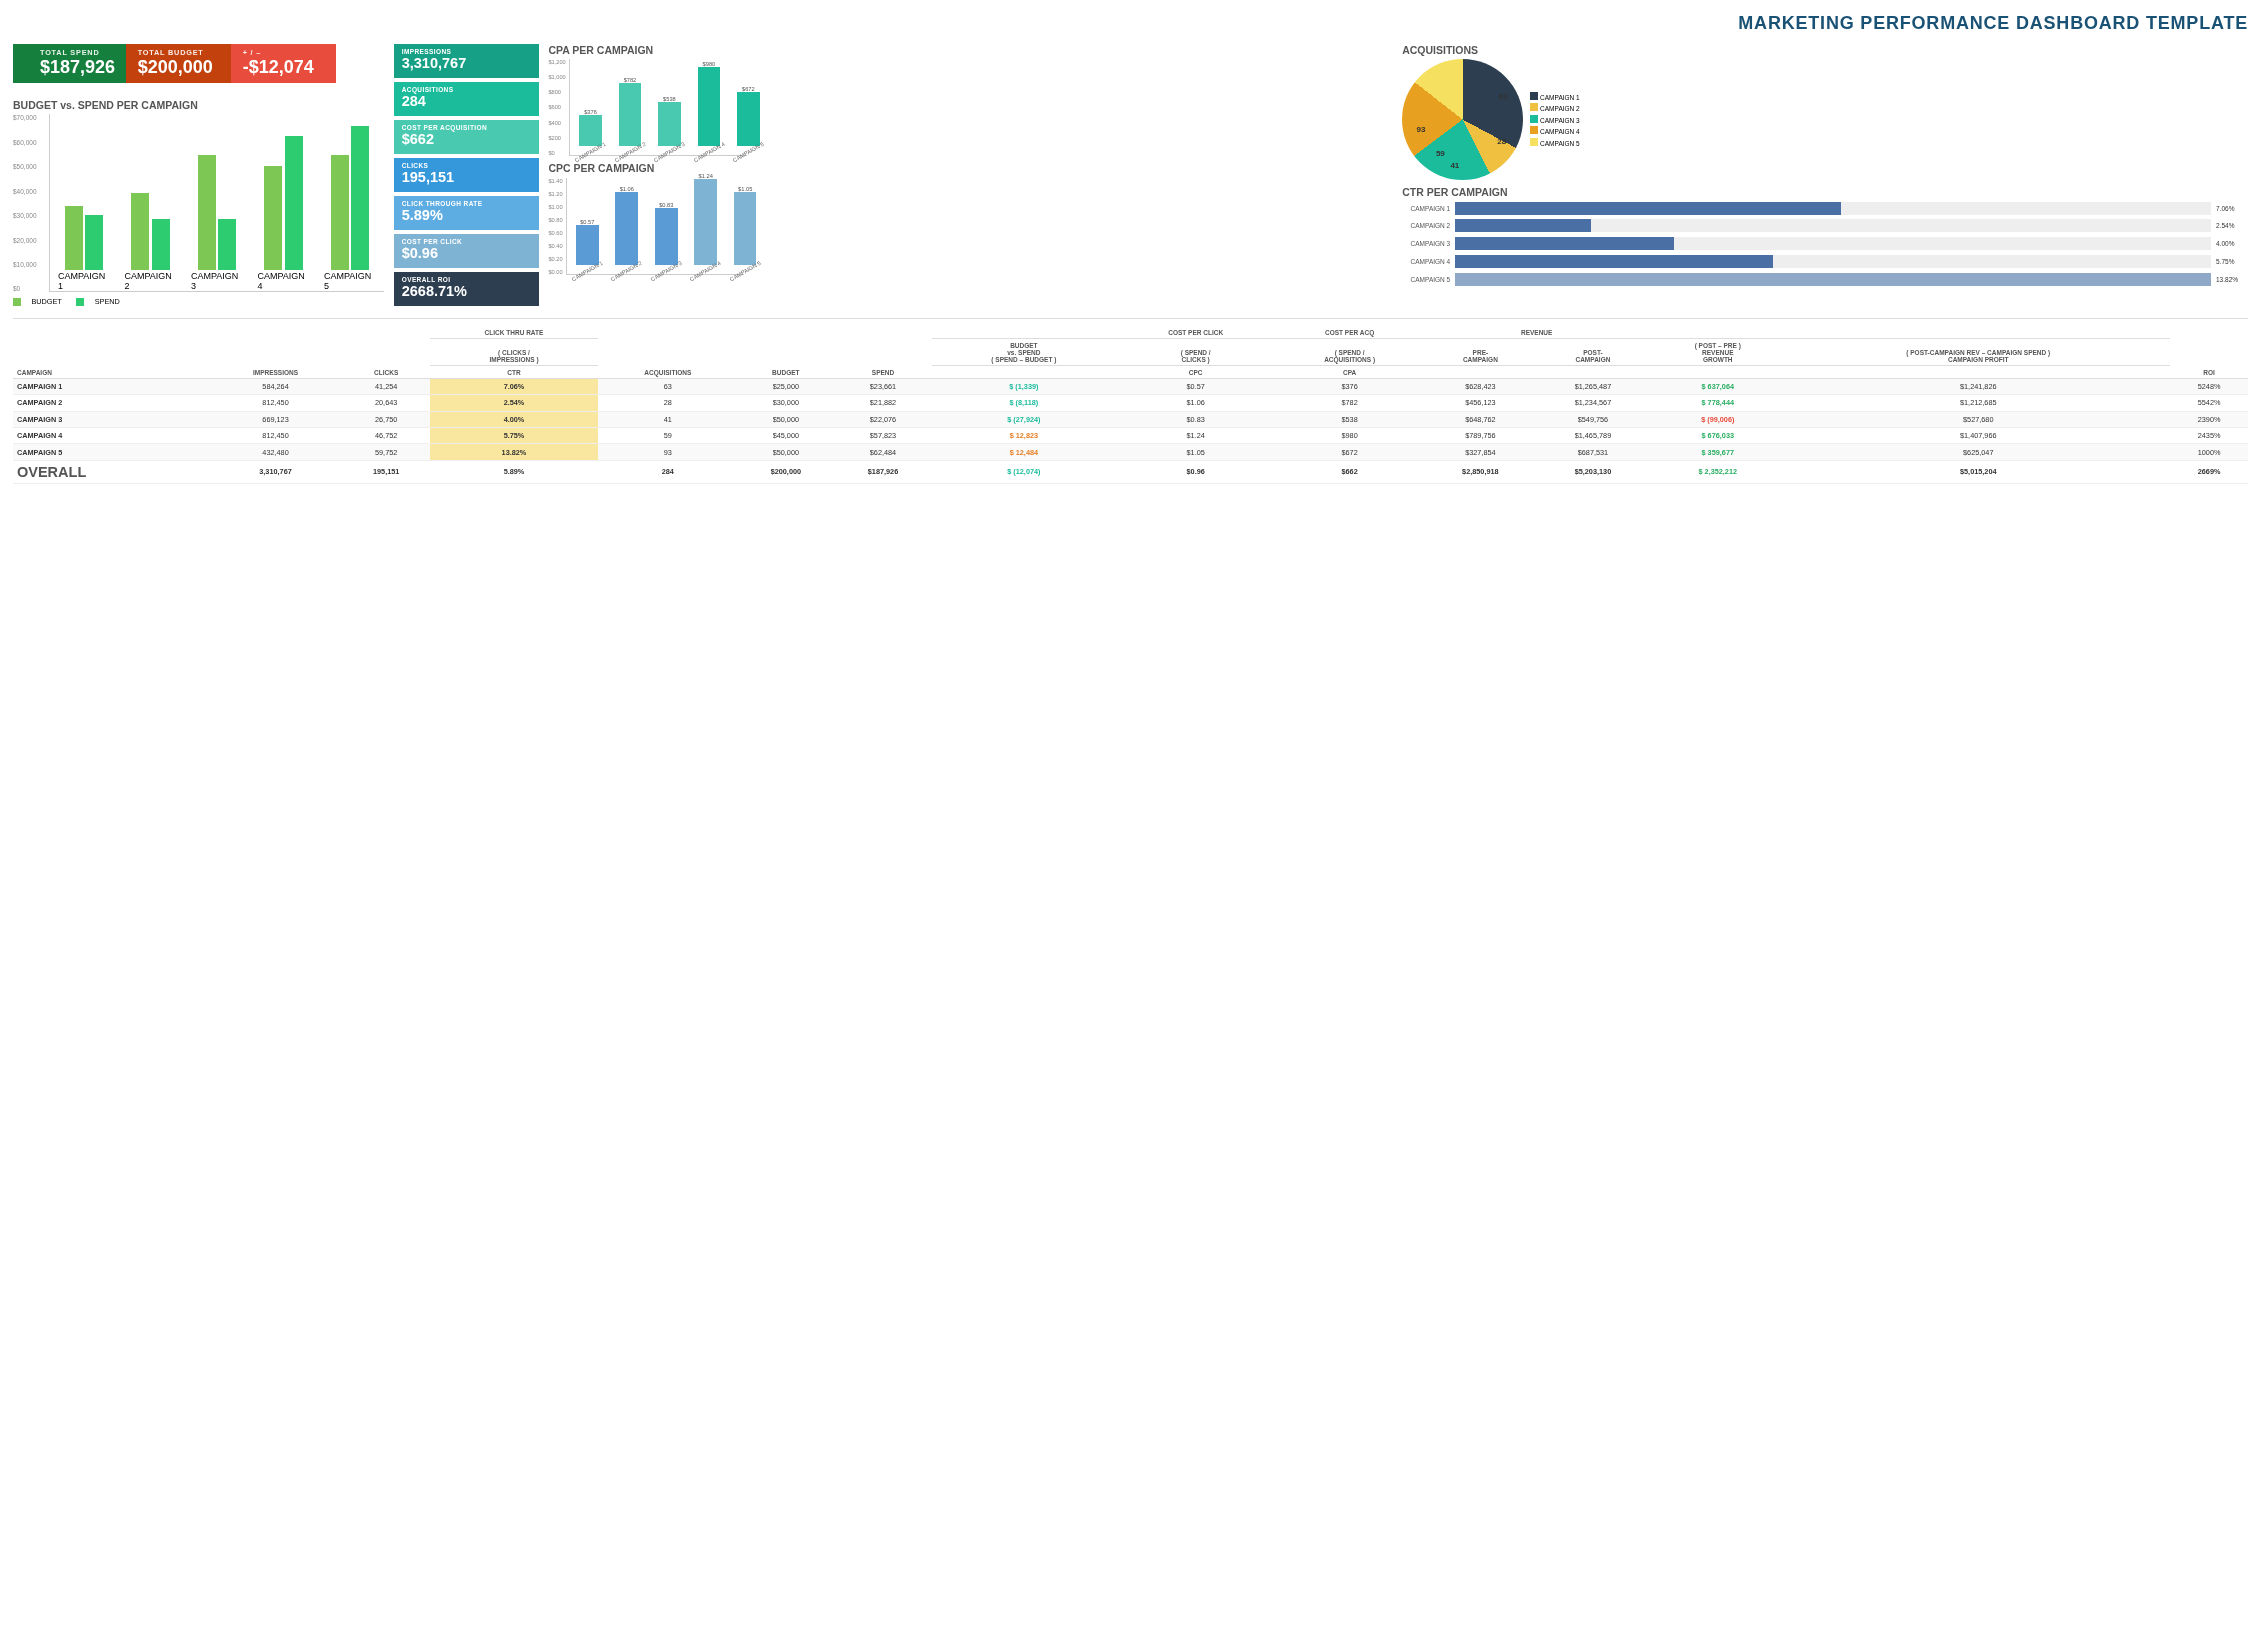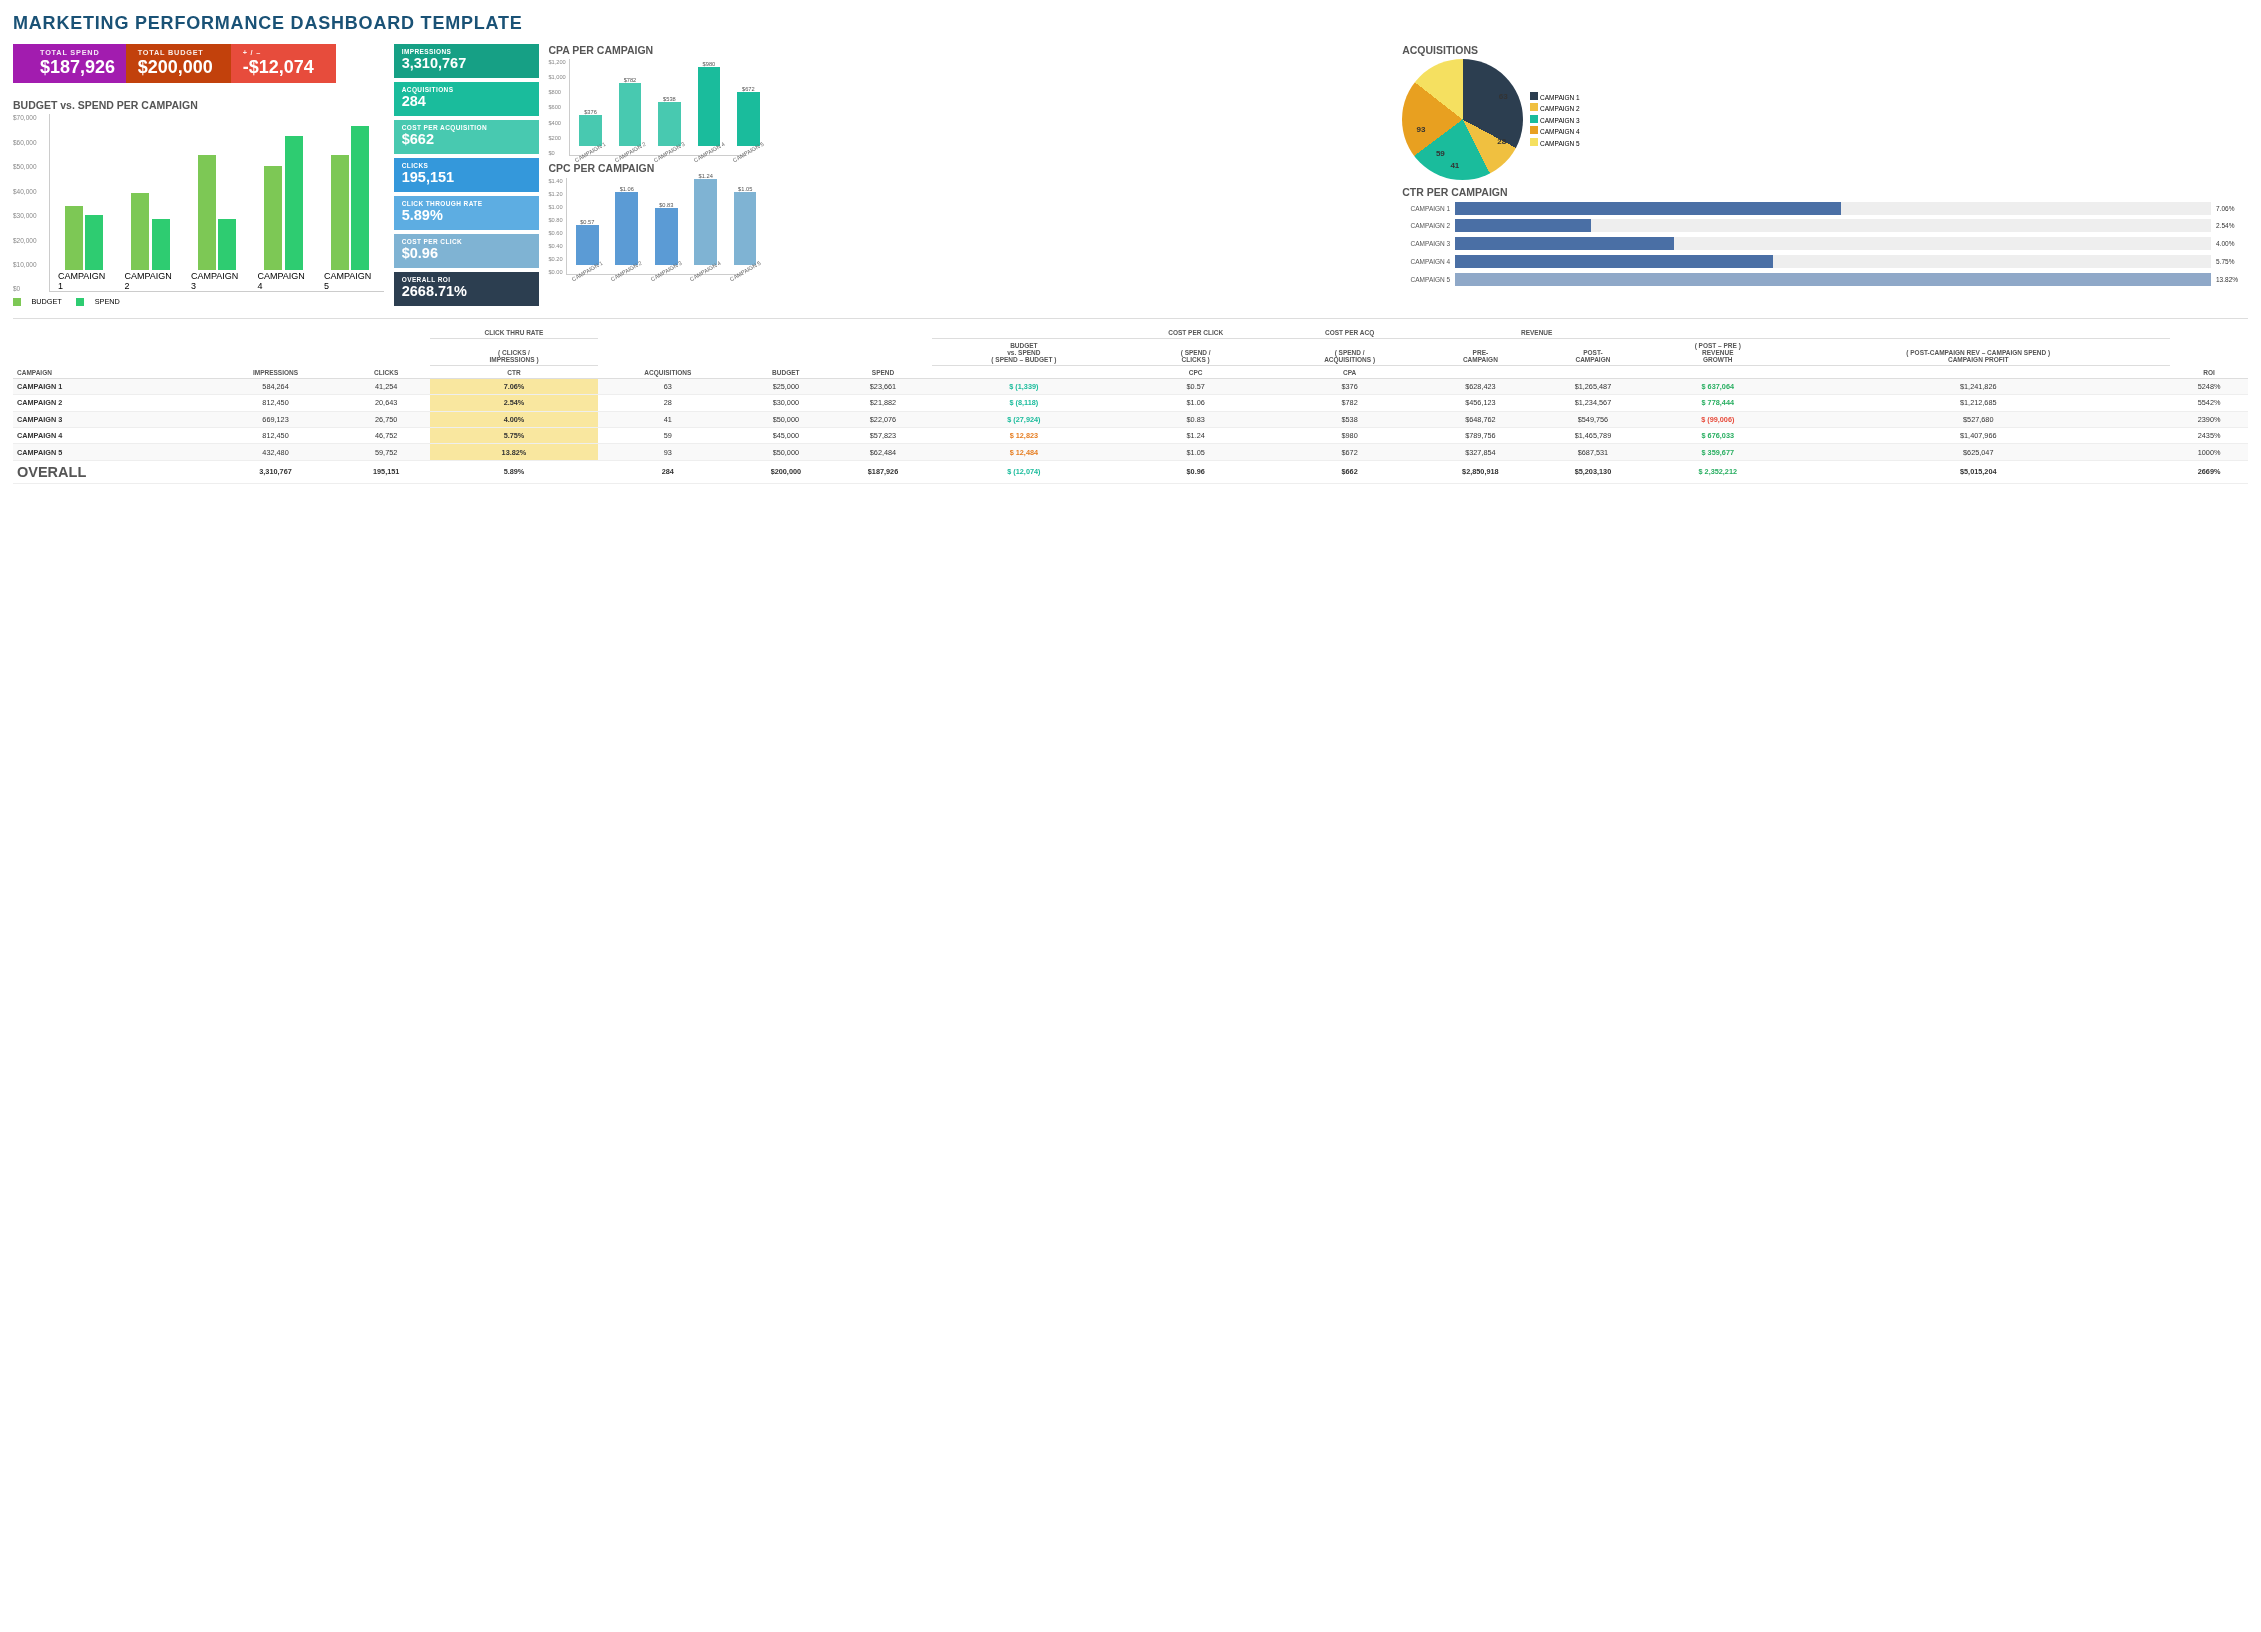--- a/index.html
+++ b/index.html
@@ -1,27 +1,27 @@
 <!DOCTYPE html>
 <html style="font-size:13px"><head>
   <meta charset="utf-8">
   <style>
     * { box-sizing: border-box; margin: 0; padding: 0; }
     body { font-family: Arial, sans-serif; background: #fff; padding: 13px; font-size: 9px; }
-    h1 { font-size: 18px; font-weight: 900; color: #1a5276; letter-spacing: 0.8px; margin-bottom: 9.7px; text-align: left; }
+    h1 { font-size: 18px; font-weight: 900; color: #1a5276; letter-spacing: 0.8px; margin-bottom: 9.7px; text-align: right; }
 
     .top-section { display: flex; gap: 9.7px; margin-bottom: 11.3px; }
     .left-panel { flex: 0 0 371px; }
     .center-panel { flex: 0 0 145px; display: flex; flex-direction: column; gap: 3.2px; }
     .right-panel { flex: 1; display: flex; gap: 8px; }
 
     
     .kpi-row { display: flex; gap: 0; margin-bottom: 6.5px; }
     .kpi-card { padding: 4.8px 11.3px; min-width: 105px; }
-    .kpi-card.teal { background: #a21caf; color: #fff; padding-left: 27px; }
+    .kpi-card.teal { background: #15803d; color: #fff; padding-left: 27px; }
     .kpi-card.green { background: #c2410c; color: #fff; }
     .kpi-card.red { background: #e74c3c; color: #fff; }
     .kpi-card .label { font-size: 7.3px; font-weight: 700; letter-spacing: 0.8px; text-transform: uppercase; opacity: 0.9; }
     .kpi-card .value { font-size: 18px; font-weight: 700; }
 
     
     .metric-card { padding: 4.8px 8px; color: #fff; flex: 1; }
     .metric-card .mlabel { font-size: 6.5px; font-weight: 700; letter-spacing: 0.4px; text-transform: uppercase; }
     .metric-card .mvalue { font-size: 14.5px; font-weight: 700; }
     .metric-card.teal1 { background: #16a085; }

